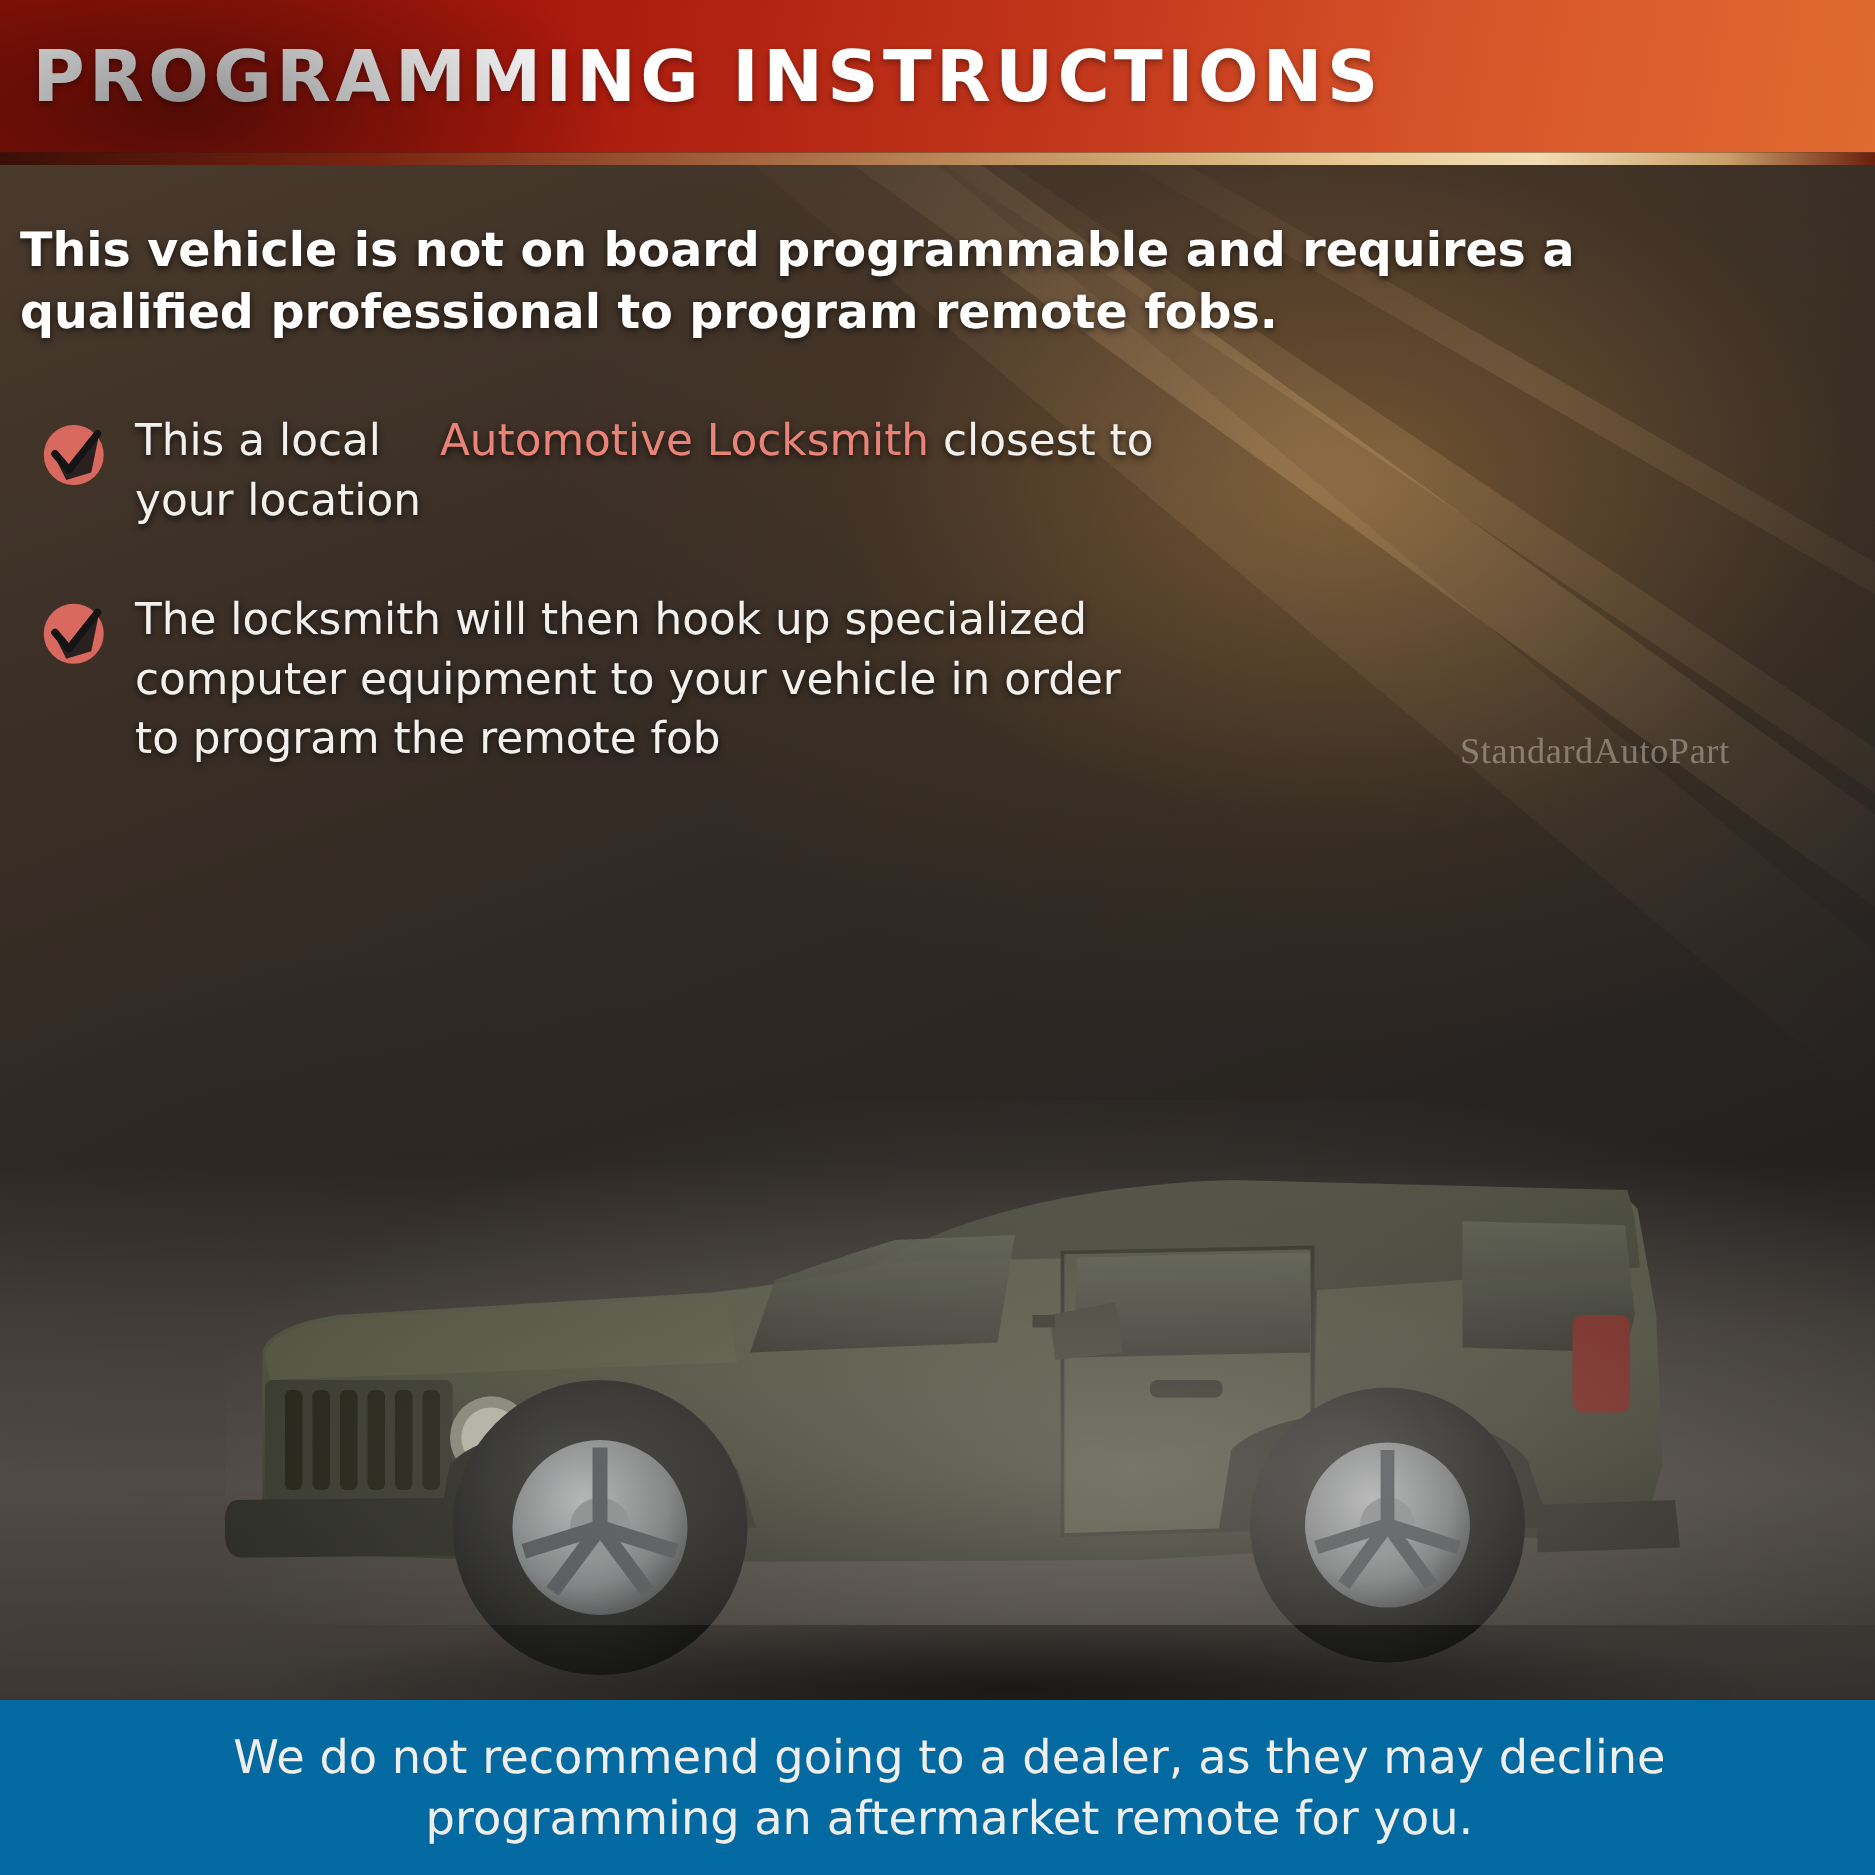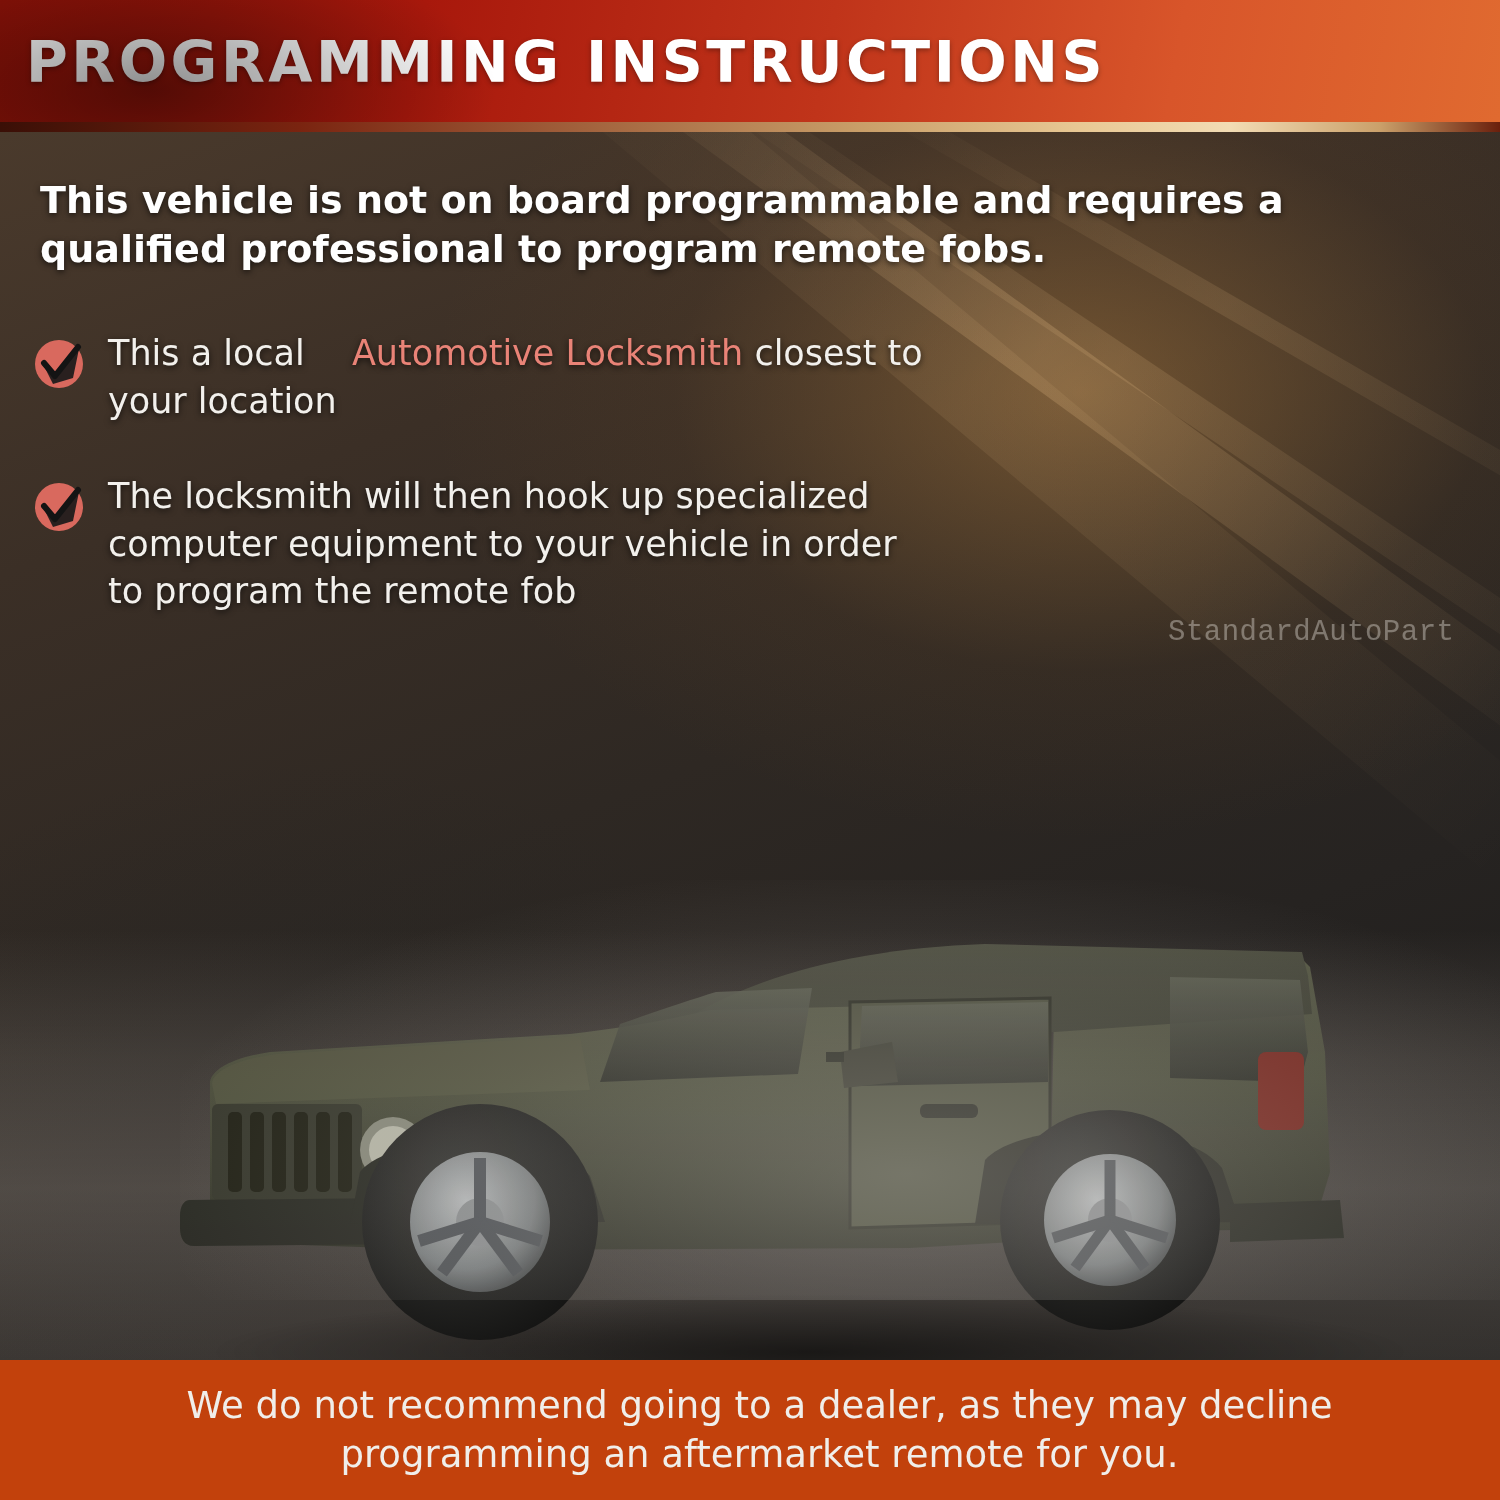--- a/index.html
+++ b/index.html
@@ -93,32 +93,32 @@
   .vehicle {
     position: absolute;
     left: 150px; top: 620px;
     width: 1330px; height: 660px;
     opacity: 0.96;
   }
 
   
   .watermark {
     position: absolute;
-    left: 1168px; top: 616px;
+    left: 1168px; top: 585px;
     font-size: 29px;
     letter-spacing: 0.5px;
     color: rgba(225,220,212,0.42);
-    font-family: Liberation Mono, monospace;
+    font-family: Liberation Serif, serif;
     white-space: nowrap;
   }
 
   
   .lead {
     position: absolute;
-    left: 40px; top: 176px;
+    left: 16px; top: 176px;
     width: 1360px;
     font-size: 38px;
     line-height: 1.30;
     font-weight: 700;
     color: #ffffff;
     text-shadow: 0 2px 6px rgba(0,0,0,0.65);
     font-family: "DejaVu Sans", sans-serif;
   }
 
   .bullets {
@@ -143,21 +143,21 @@
     text-shadow: 0 2px 6px rgba(0,0,0,0.7);
     font-family: "DejaVu Sans", sans-serif;
   }
   .hl { color: #e98377; margin-left: 36px; }
 
   
   .footer {
     position: absolute;
     left: 0; bottom: 0;
     width: 1500px; height: 140px;
-    background: #c2410c;
+    background: #0369a1;
     display: flex;
     align-items: center;
     justify-content: center;
     padding-left: 19px;
   }
   .footer-text {
     text-align: center;
     font-size: 37px;
     line-height: 1.33;
     color: #f0eeea;

